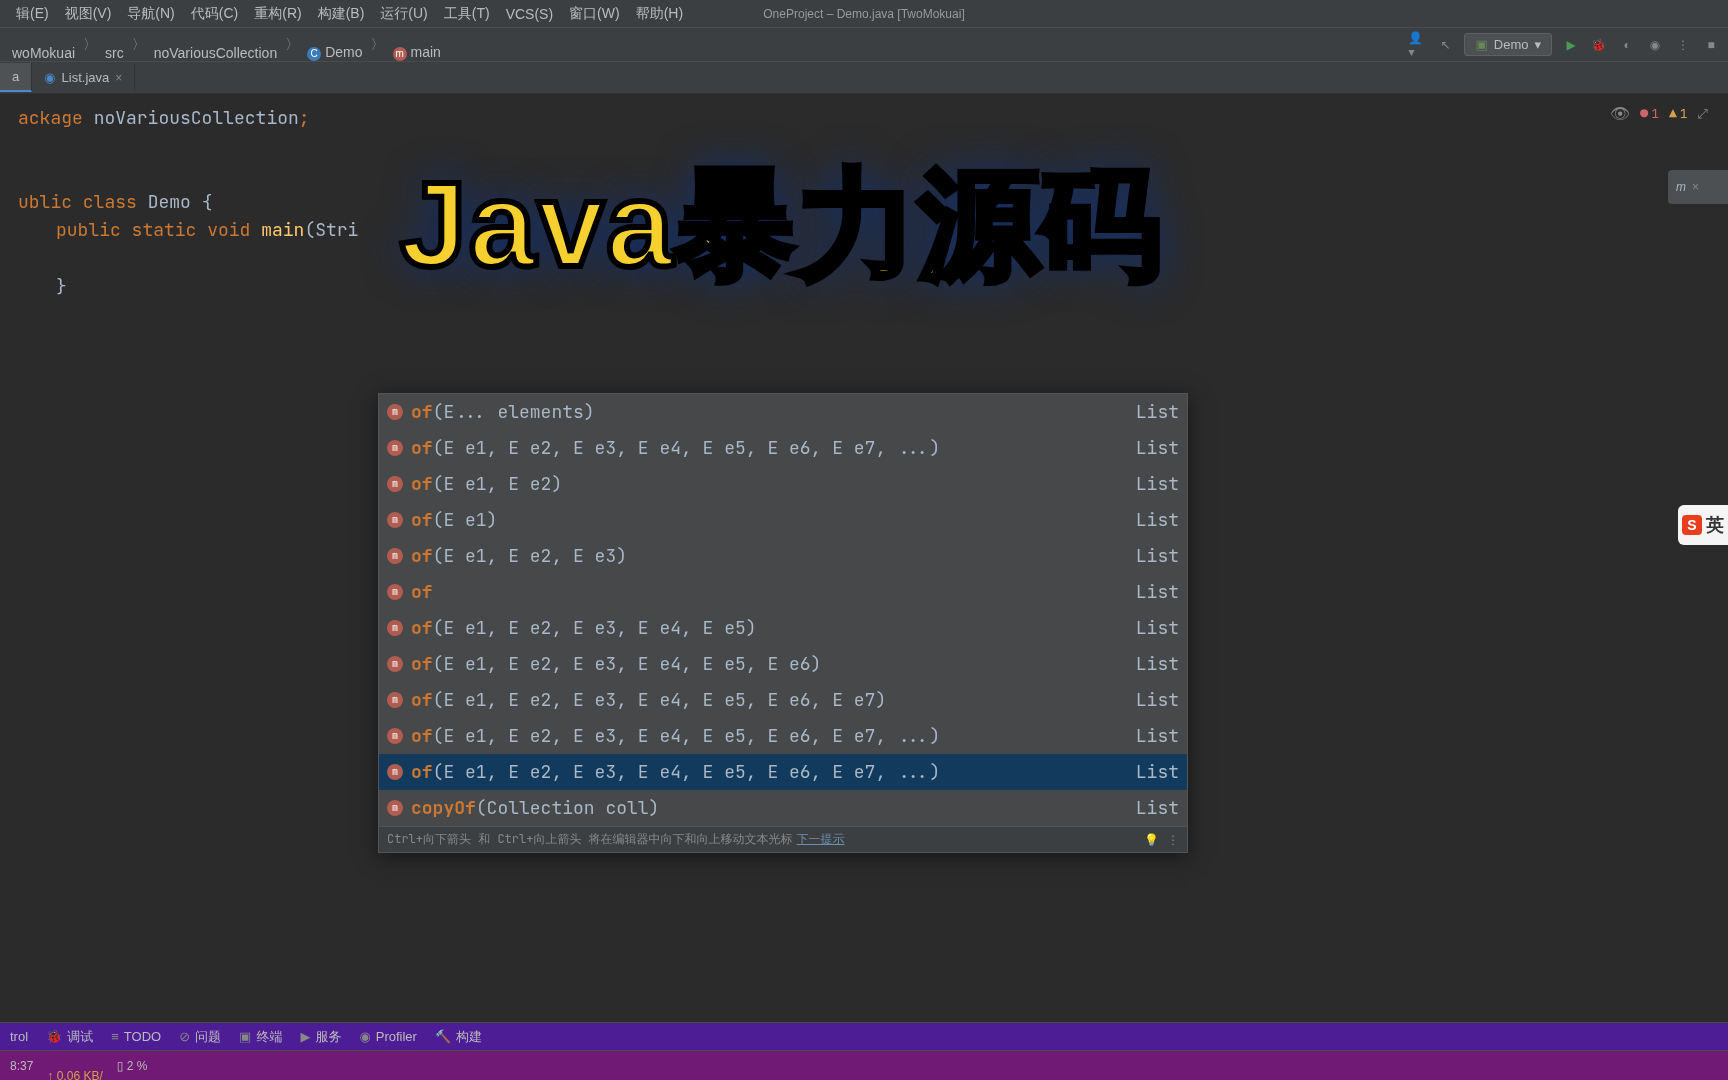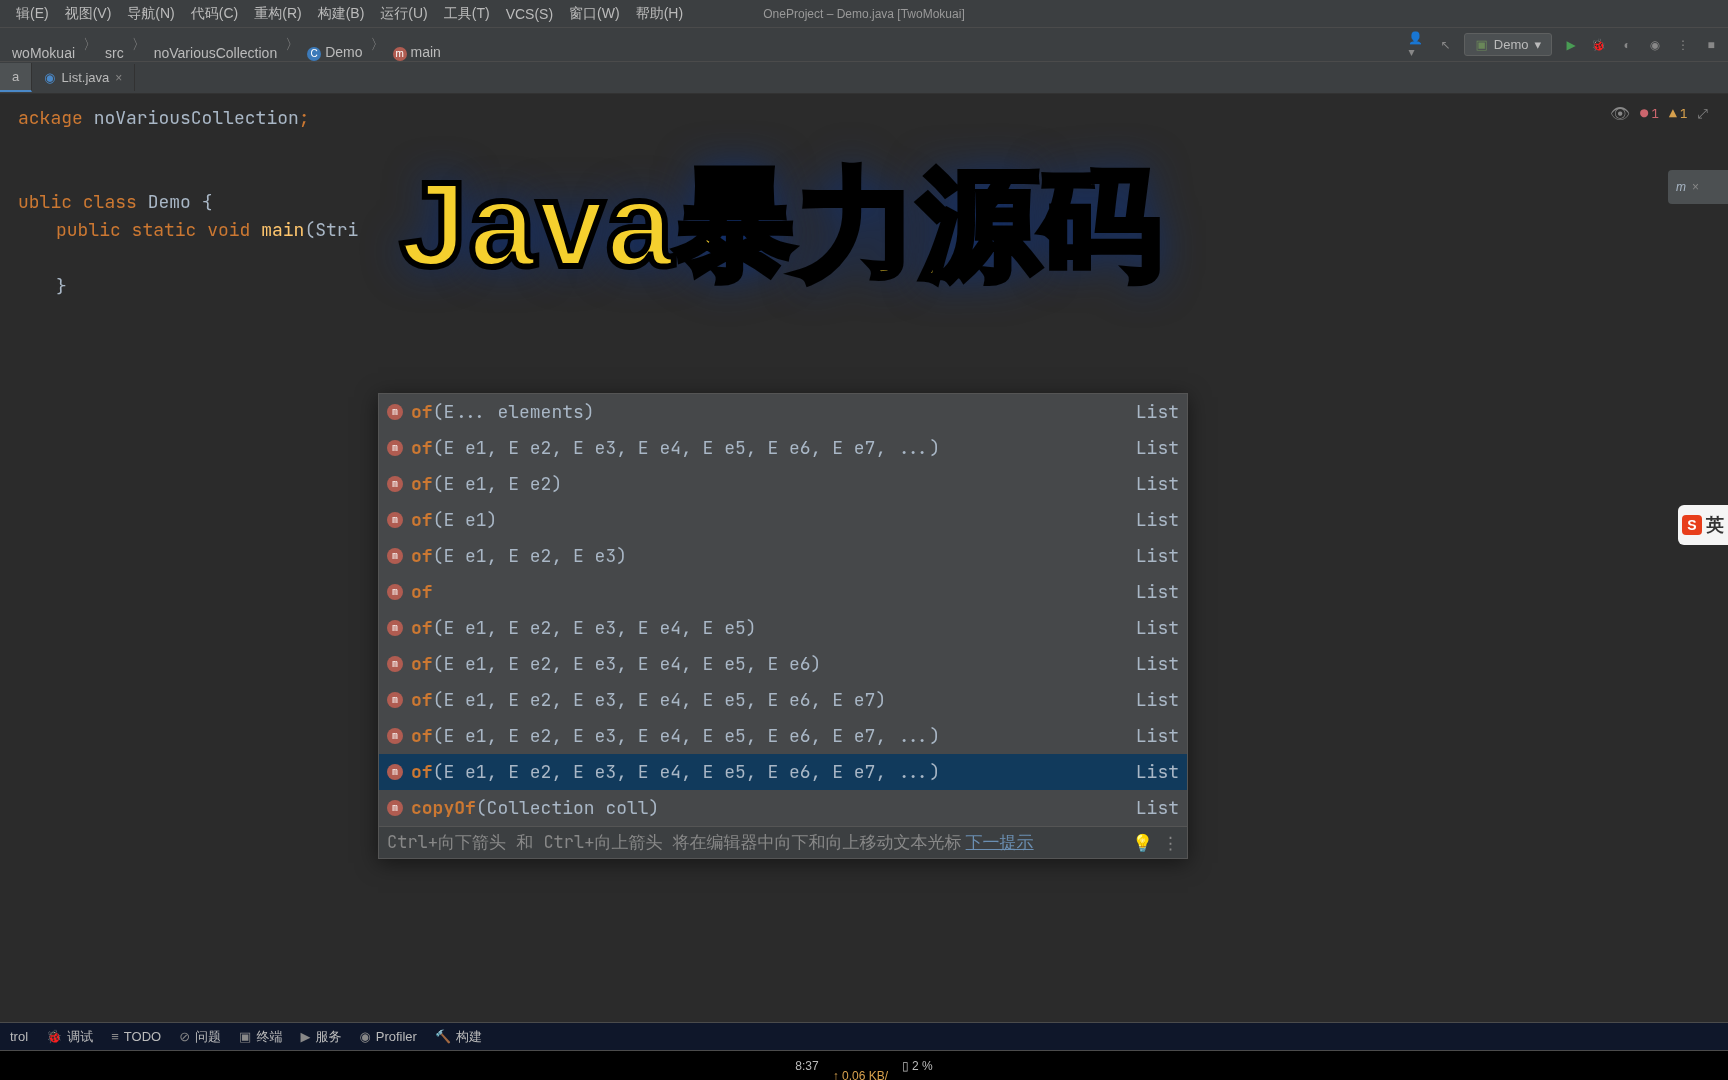--- a/index.html
+++ b/index.html
@@ -182,21 +182,21 @@
   line-height: 16px;
   margin-right: 8px;
   flex-shrink: 0;
 }
 .comp-name { color: #cc7832; font-weight: bold; }
 .comp-params { color: #a9b7c6; }
 .comp-return { margin-left: auto; color: #a9b7c6; }
 .comp-hint {
   background: #3c3f41;
   padding: 4px 8px;
-  font-size: 17px;
+  font-size: 12px;
   color: #6b8fb3;
   border-top: 1px solid #555;
   display: flex;
   align-items: center;
 }
 .hint-link { color: #6b8fb3; text-decoration: underline; margin-left: 4px; }
 .hint-gray { color: #888; }
 .bulb { margin-left: auto; color: #d6a04d; }
 .dots-menu { margin-left: 8px; color: #888; }
 
@@ -213,21 +213,21 @@
   z-index: 100;
   letter-spacing: 2px;
 }
 
 
 .bottom-bar {
   position: absolute;
   bottom: 30px;
   left: 0;
   right: 0;
-  background: #0f172a;
+  background: #4c1d95;
   height: 28px;
   display: flex;
   align-items: center;
   padding: 0 10px;
   border-top: 1px solid #4b4b4b;
   font-size: 13px;
   gap: 18px;
 }
 .bottom-item {
   display: flex;
@@ -237,25 +237,25 @@
   cursor: pointer;
 }
 .bottom-item .icon { color: #888; }
 
 
 .status-bar {
   position: absolute;
   bottom: 0;
   left: 0;
   right: 0;
-  background: #000000;
+  background: #701a75;
   height: 30px;
   display: flex;
   align-items: center;
-  justify-content: center;
+  justify-content: flex-start;
   padding: 0 10px;
   font-size: 12px;
   gap: 14px;
   border-top: 1px solid #4b4b4b;
 }
 .status-net { color: #d6a04d; margin-top: 20px; }
 .status-mem { display: flex; align-items: center; gap: 4px; }
 
 
 .right-panel-bit {

